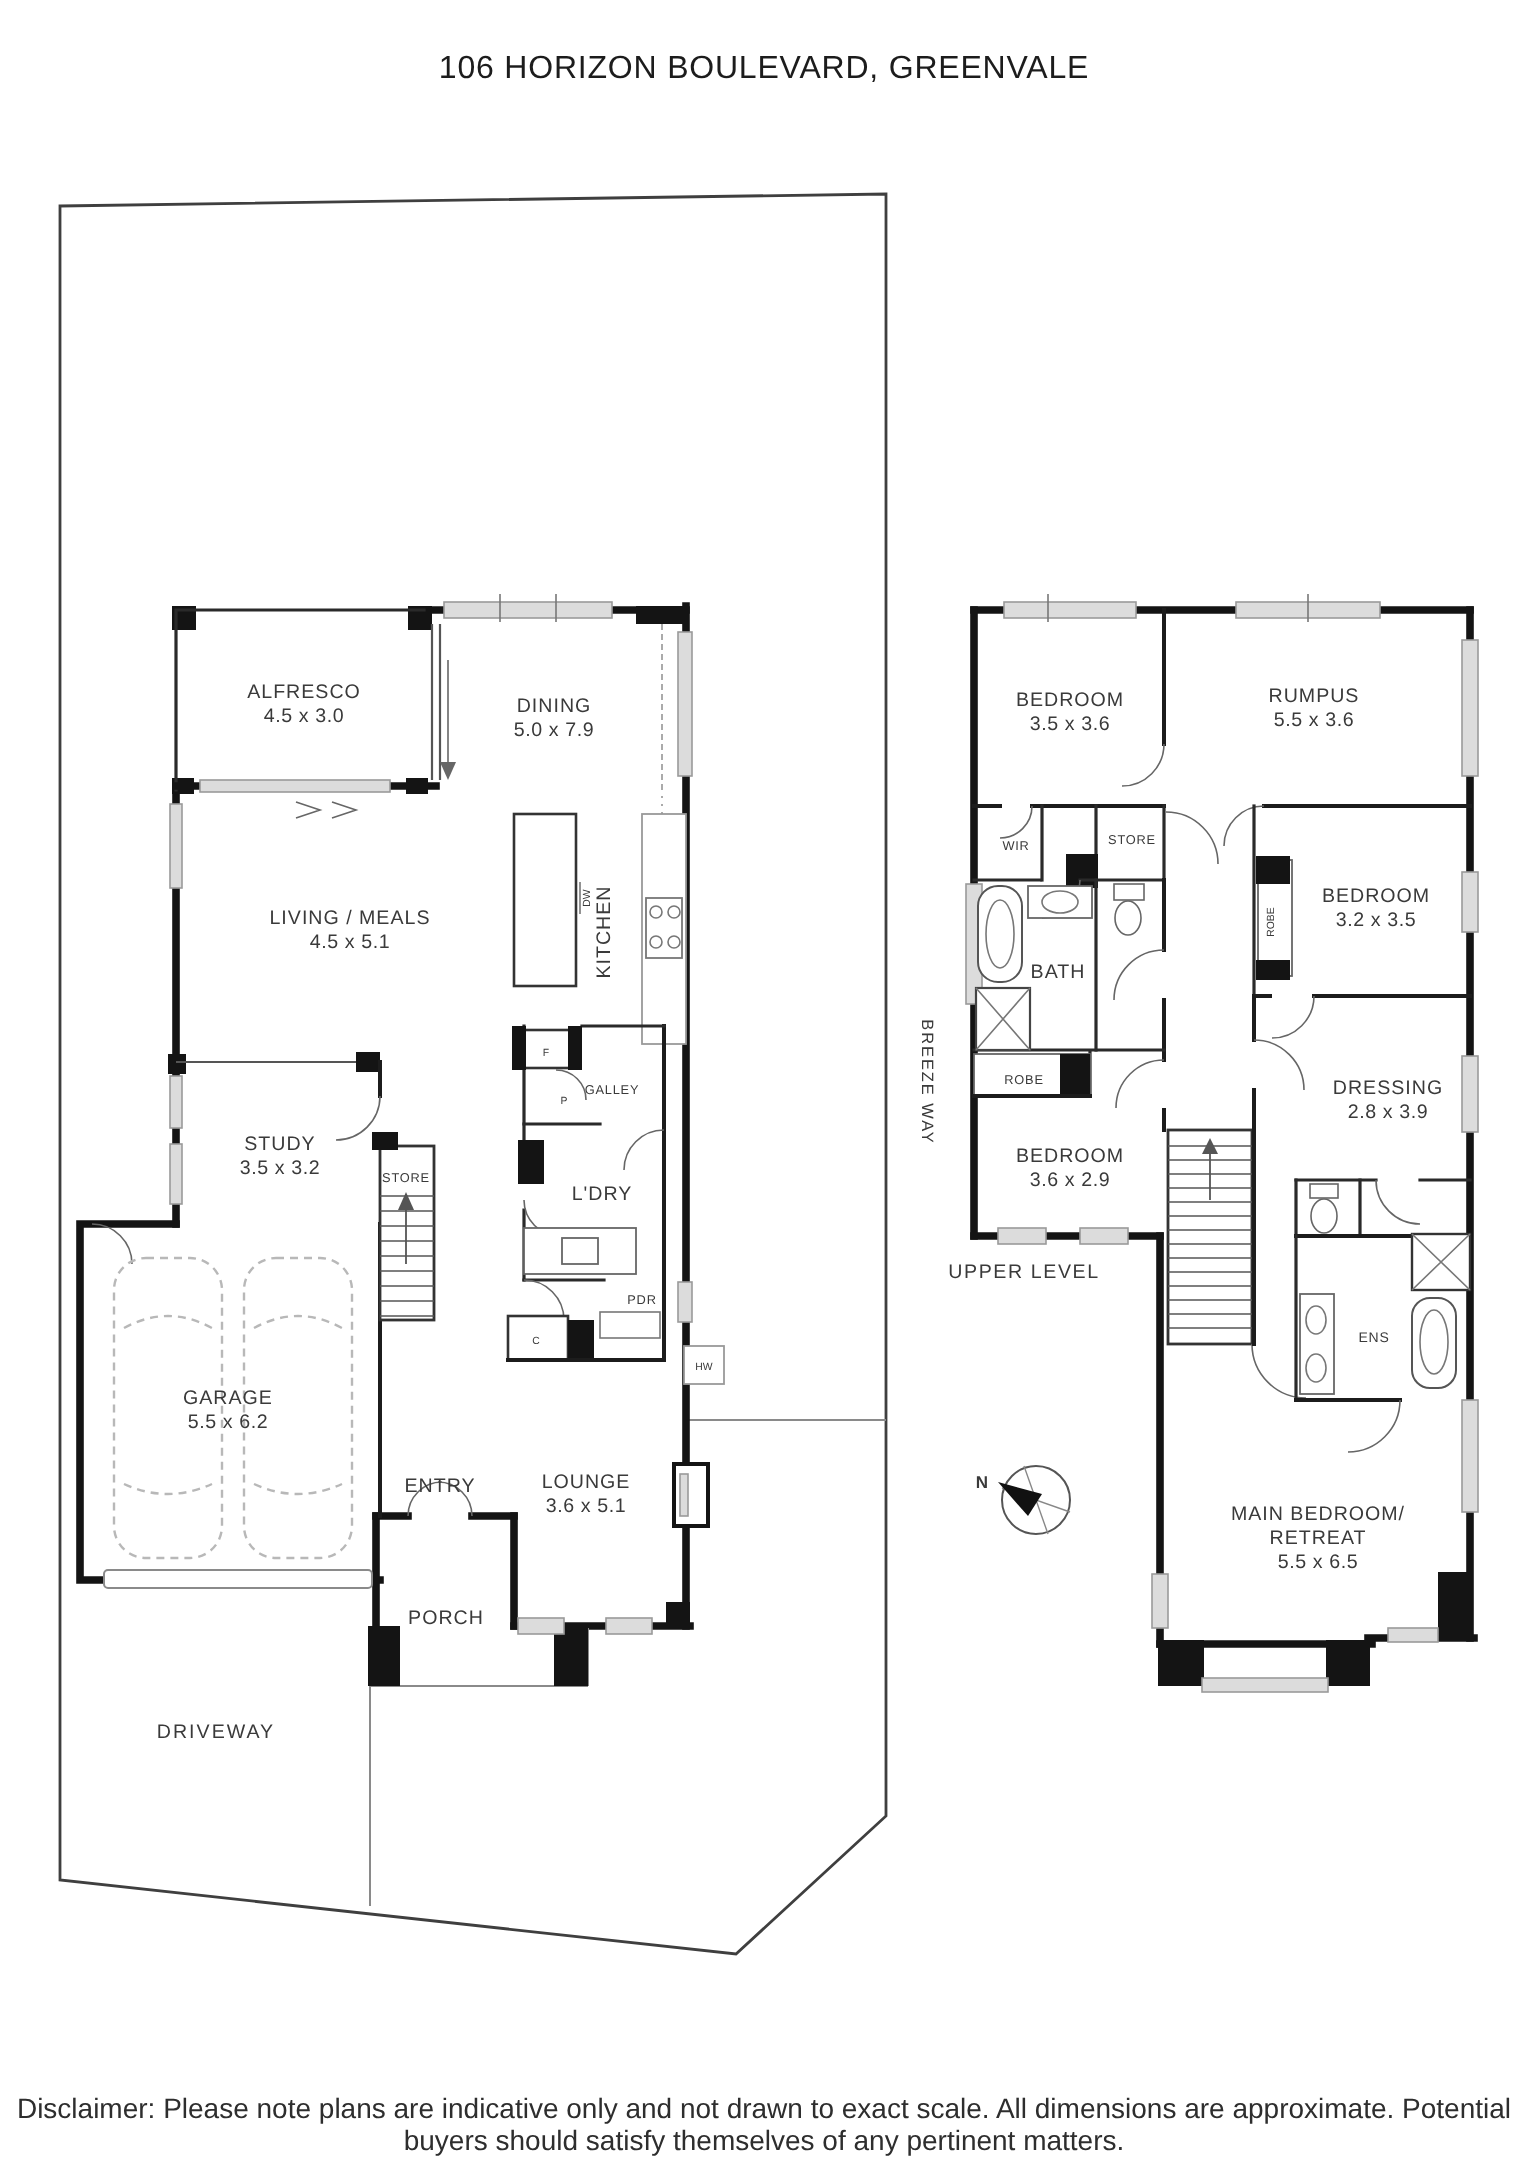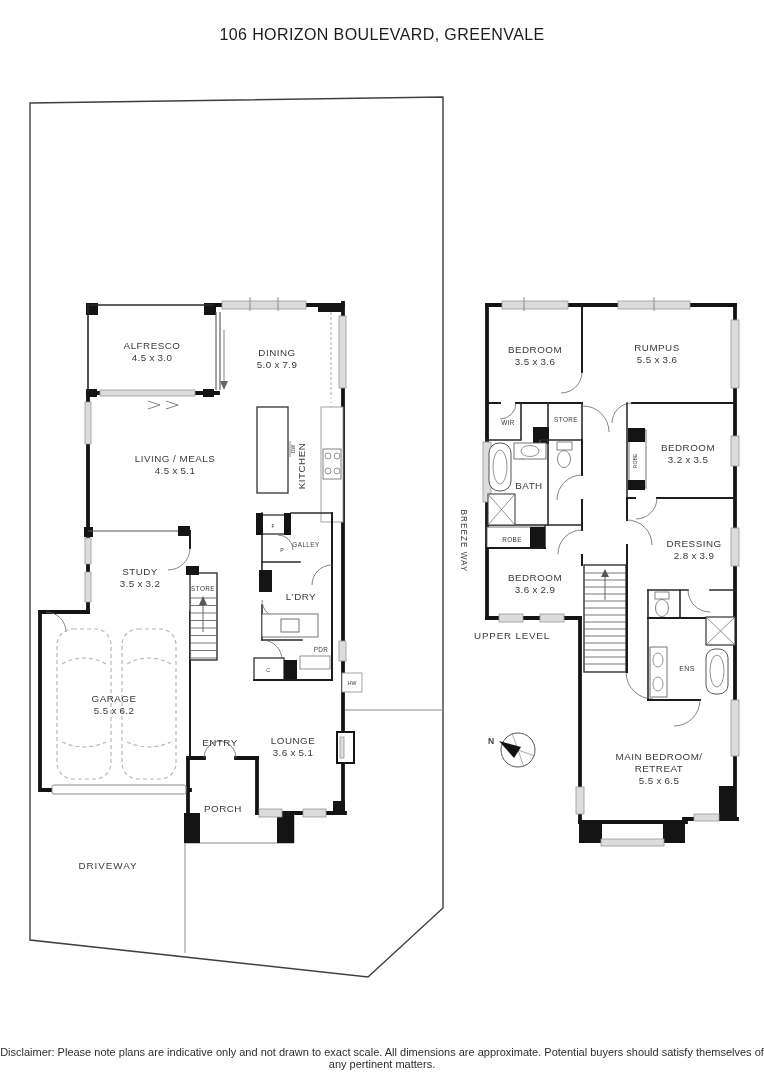--- a/index.html
+++ b/index.html
@@ -1,21 +1,21 @@
 <!DOCTYPE html>
 <html><head>
 <meta charset="utf-8">
 <style>
   html,body{margin:0;padding:0;background:#fff;}
   .page{position:relative;width:764px;height:1080px;background:#fff;overflow:hidden;
         font-family:"Liberation Sans", sans-serif;}
   .title{position:absolute;top:26px;left:0;width:764px;text-align:center;
          font-size:16px;letter-spacing:.4px;color:#1c1c1c;}
   .disclaimer{position:absolute;top:1046px;left:0;width:764px;text-align:center;
-         font-size:11px;color:#2e2e2e;}
+         font-size:14px;color:#2e2e2e;}
   svg{position:absolute;top:0;left:0;}
   svg text{fill:#3a3a3a;font-family:"Liberation Sans", sans-serif;}
   .room-label{font-size:9.8px;letter-spacing:.5px;text-anchor:middle;}
   .room-dims{font-size:9.8px;letter-spacing:.3px;text-anchor:middle;}
   .small-label{font-size:6.4px;letter-spacing:.4px;text-anchor:middle;}
   .tiny-label{font-size:5.2px;text-anchor:middle;}
   .site-label{font-size:9.8px;letter-spacing:1px;text-anchor:middle;}
   .north-label{font-size:8.5px;font-weight:bold;text-anchor:middle;}
   .wall{stroke:#141414;stroke-width:3.8;fill:none;stroke-linecap:square;}
   .wall2{stroke:#1c1c1c;stroke-width:2;fill:none;stroke-linecap:square;}

